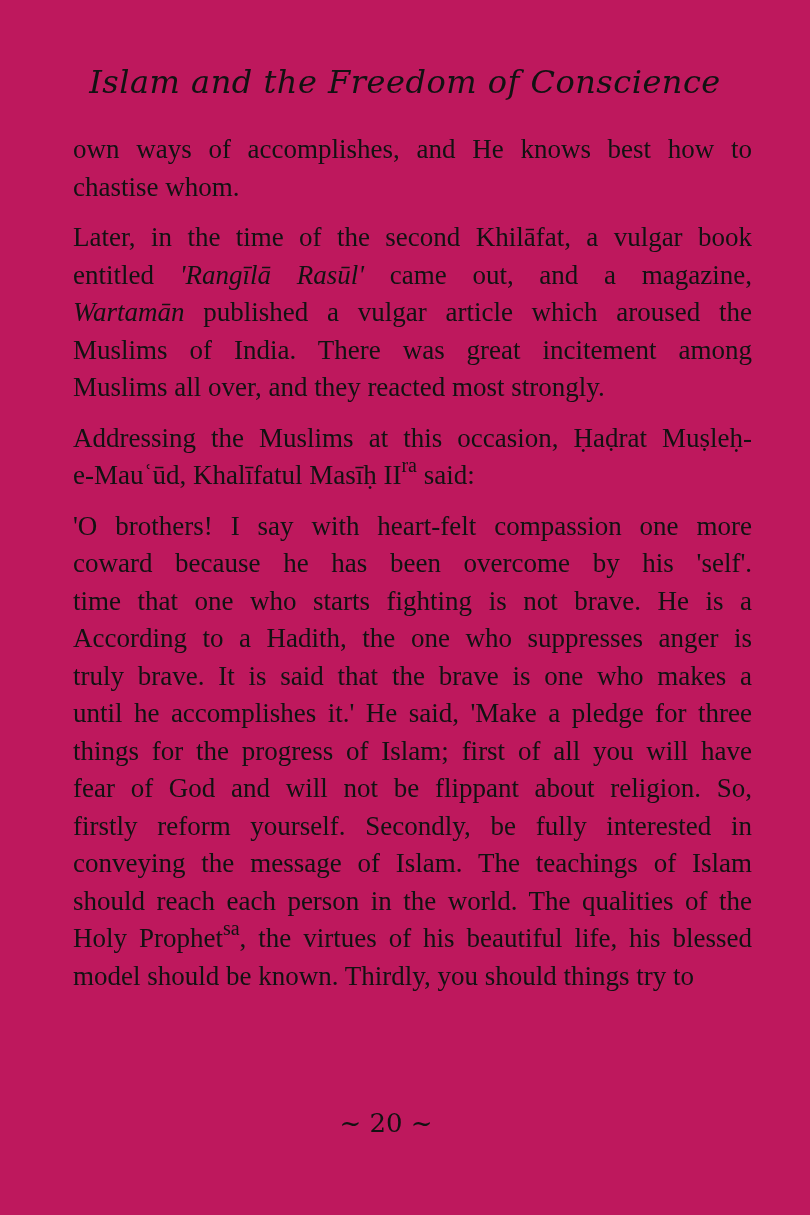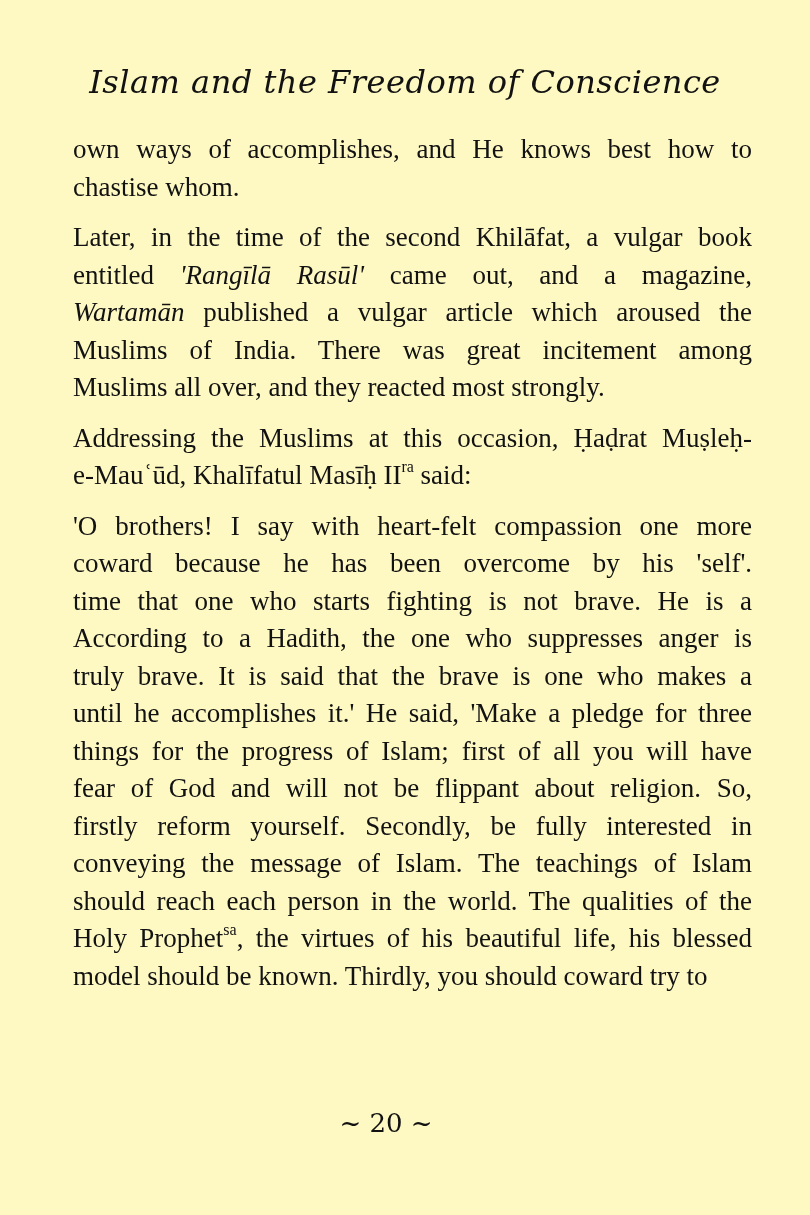--- a/index.html
+++ b/index.html
@@ -4,21 +4,21 @@
 <style>
   html, body {
     margin: 0;
     padding: 0;
     background: #ffffff;
   }
   .page {
     position: relative;
     width: 810px;
     height: 1215px;
-    background: #fef9c3;
+    background: #be185d;
     color: #121212;
     font-family: "Liberation Serif", "DejaVu Serif", serif;
     overflow: hidden;
   }
   .running-header {
     position: absolute;
     top: 62px;
     left: 0;
     width: 810px;
     text-align: center;
@@ -50,21 +50,21 @@
   }
   .ln.last {
     text-align: center;
     text-align-last: left;
   }
   .it {
     font-style: italic;
   }
   .sup {
     display: inline-block;
-    font-size: 16px;
+    font-size: 20px;
     line-height: 16px;
     vertical-align: 12px;
   }
   .footer {
     position: absolute;
     top: 1106px;
     left: 0;
     width: 772px;
     text-align: center;
     font-size: 26px;
@@ -107,21 +107,21 @@
       <div class="ln">time that one who starts fighting is not brave. He is a</div>
       <div class="ln">According to a Hadith, the one who suppresses anger is</div>
       <div class="ln">truly brave. It is said that the brave is one who makes a</div>
       <div class="ln">until he accomplishes it.' He said, 'Make a pledge for three</div>
       <div class="ln">things for the progress of Islam; first of all you will have</div>
       <div class="ln">fear of God and will not be flippant about religion. So,</div>
       <div class="ln">firstly reform yourself. Secondly, be fully interested in</div>
       <div class="ln">conveying the message of Islam. The teachings of Islam</div>
       <div class="ln">should reach each person in the world. The qualities of the</div>
       <div class="ln"><span>Holy Prophet</span><span class="sup">sa</span><span>, the virtues of his beautiful life, his blessed</span></div>
-      <div class="ln last">model should be known. Thirdly, you should coward try to</div>
+      <div class="ln last">model should be known. Thirdly, you should things try to</div>
     </div>
 
   </div>
 
   <div class="footer">
     <span>~ 20 ~</span>
   </div>
 
 </div>
 

